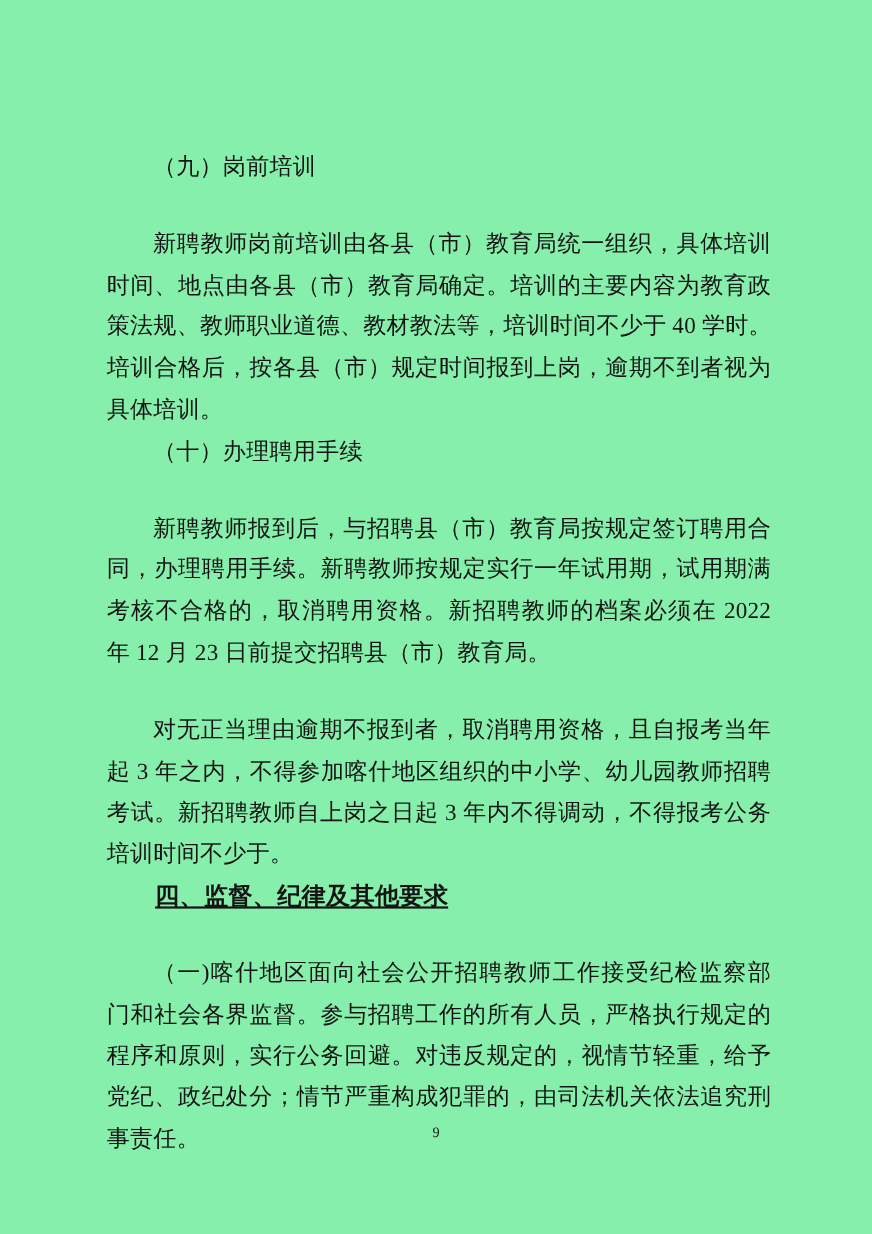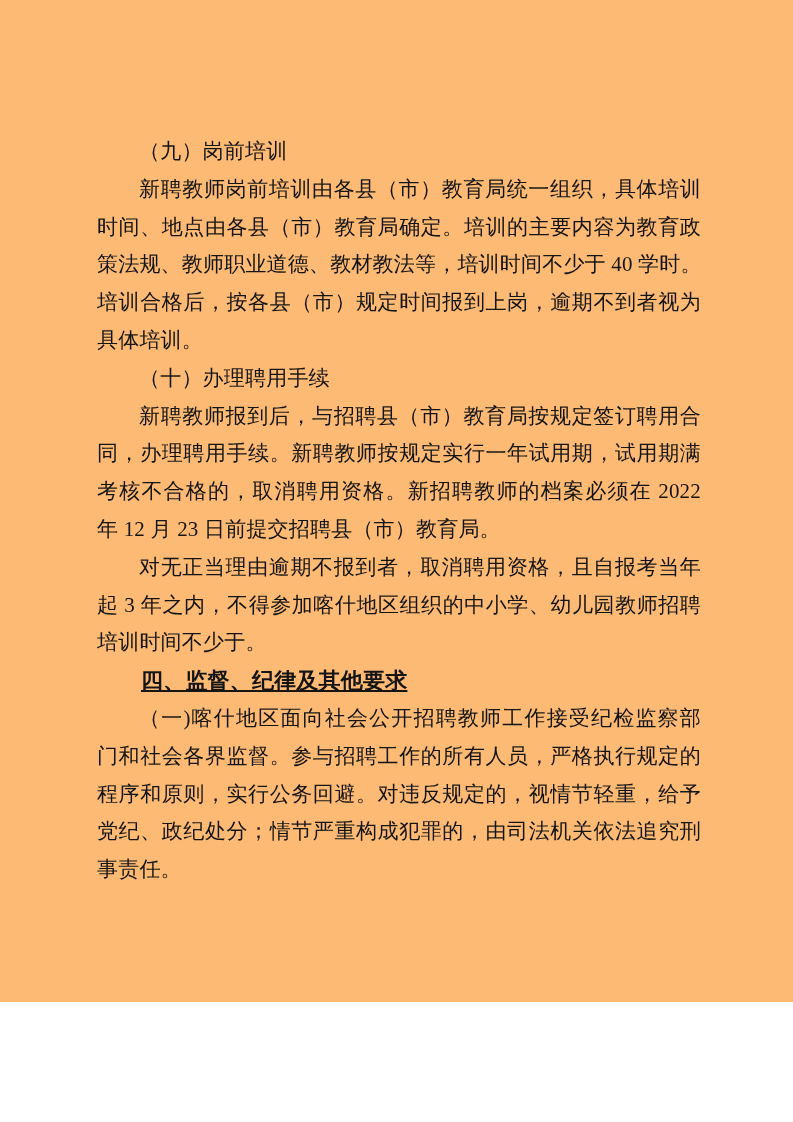--- a/index.html
+++ b/index.html
@@ -3,42 +3,43 @@
 <meta charset="utf-8">
 <style>
   html, body {
     margin: 0;
     padding: 0;
     background: #ffffff;
   }
   .page {
     position: relative;
     width: 793px;
-    height: 1002px;
-    background: #fdba74;
+    height: 1122px;
+    background: #86efac;
     color: #141414;
     font-family: "Liberation Serif", "DejaVu Serif", serif;
     overflow: hidden;
   }
   .text-block {
     position: absolute;
     left: 97px;
     top: 133px;
     width: 604px;
     font-size: 21px;
     line-height: 37.8px;
     letter-spacing: 0.2px;
   }
   .line {
     text-align: justify;
     text-align-last: justify;
     white-space: nowrap;
   }
   .line.first {
     text-indent: 2em;
+    margin-top: 32px;
   }
   .line.last {
     text-align-last: left;
   }
   .heading {
     text-align-last: left;
     text-indent: 2em;
     white-space: nowrap;
   }
   .kai-heading {
@@ -72,20 +73,21 @@
       <div class="line">策法规、教师职业道德、教材教法等，培训时间不少于 40 学时。</div>
       <div class="line">培训合格后，按各县（市）规定时间报到上岗，逾期不到者视为</div>
       <div class="line last">具体培训。</div>
       <div class="heading kai-heading">（十）办理聘用手续</div>
       <div class="line first">新聘教师报到后，与招聘县（市）教育局按规定签订聘用合</div>
       <div class="line">同，办理聘用手续。新聘教师按规定实行一年试用期，试用期满</div>
       <div class="line">考核不合格的，取消聘用资格。新招聘教师的档案必须在 2022</div>
       <div class="line last">年 12 月 23 日前提交招聘县（市）教育局。</div>
       <div class="line first">对无正当理由逾期不报到者，取消聘用资格，且自报考当年</div>
       <div class="line">起 3 年之内，不得参加喀什地区组织的中小学、幼儿园教师招聘</div>
+      <div class="line">考试。新招聘教师自上岗之日起 3 年内不得调动，不得报考公务</div>
       <div class="line last">培训时间不少于。</div>
       <div class="heading bold-heading">四、监督、纪律及其他要求</div>
       <div class="line first">（一)喀什地区面向社会公开招聘教师工作接受纪检监察部</div>
       <div class="line">门和社会各界监督。参与招聘工作的所有人员，严格执行规定的</div>
       <div class="line">程序和原则，实行公务回避。对违反规定的，视情节轻重，给予</div>
       <div class="line">党纪、政纪处分；情节严重构成犯罪的，由司法机关依法追究刑</div>
       <div class="line last">事责任。</div>
     </div>
   <div class="page-number">9</div>
 </div>

